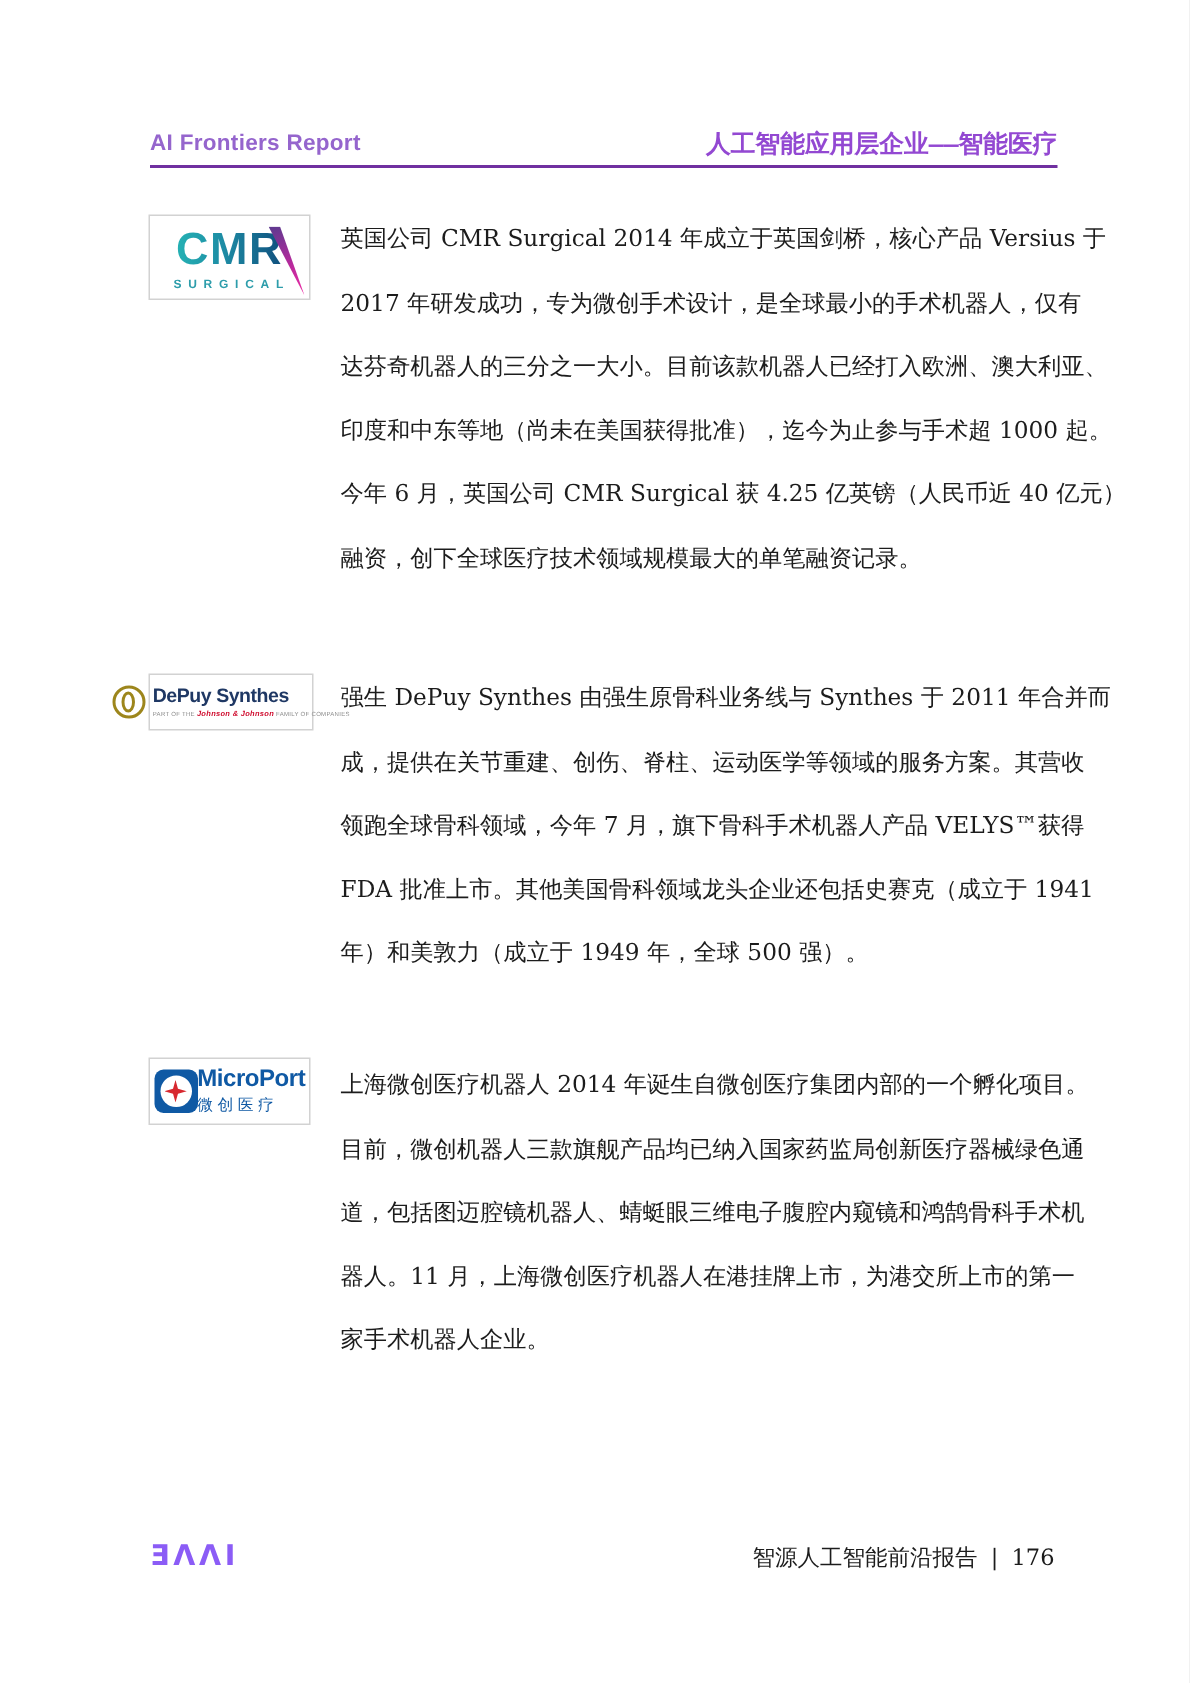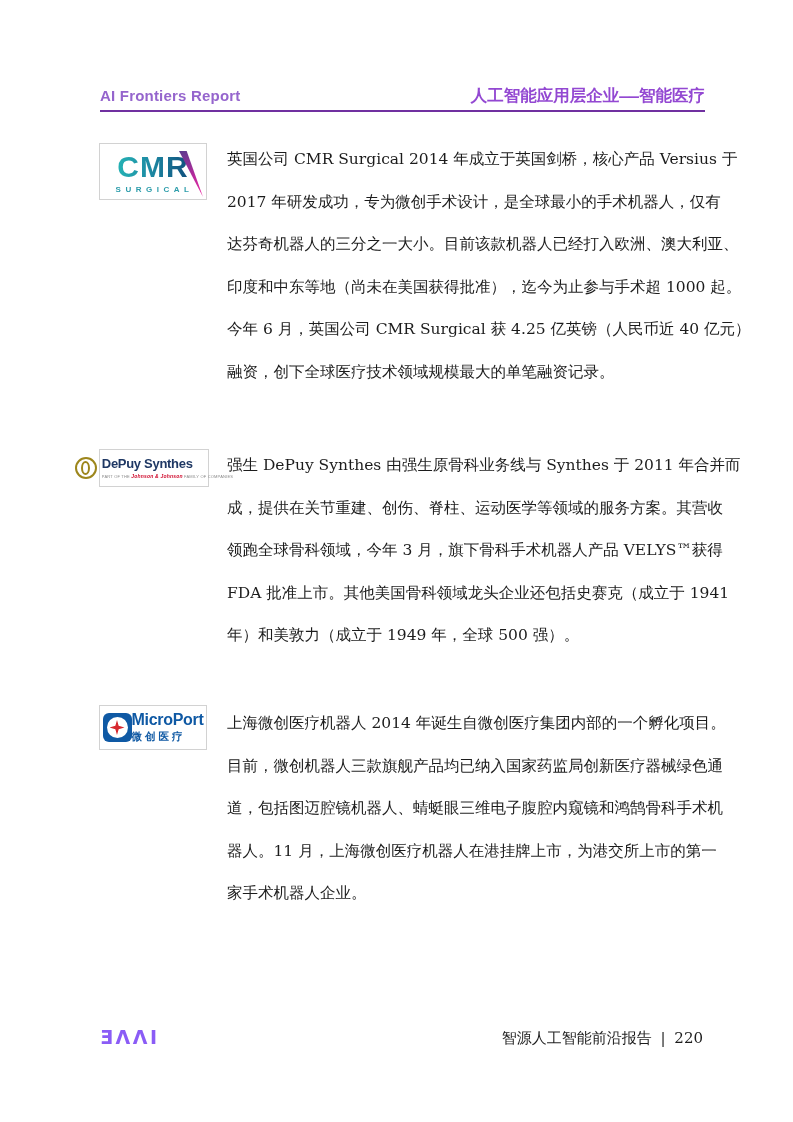--- a/index.html
+++ b/index.html
@@ -97,21 +97,21 @@
   .mp-star {
     width:15px; height:15px; background:#d7282f;
     clip-path:polygon(50% 0, 61% 39%, 100% 50%, 61% 61%, 50% 100%, 39% 61%, 0 50%, 39% 39%);
   }
   .mp-textcol { display:flex; flex-direction:column; }
   .mp-word {
     font-family:"Liberation Sans","DejaVu Sans",sans-serif;
     font-size:16px; font-weight:800; color:#0f59a4; line-height:16px; letter-spacing:-0.3px;
   }
   .mp-sub {
-    font-size:10.5px; font-weight:700; color:#0f59a4; letter-spacing:3px; margin-top:2px;
+    font-size:10.5px; font-weight:400; color:#0f59a4; letter-spacing:3px; margin-top:2px;
   }
 
   
   .ft-logo {
     position:absolute; left:100px; top:1026px;
     font-family:"DejaVu Sans","Liberation Sans",sans-serif;
     font-size:19px; font-weight:800; color:#8b5cf6; letter-spacing:2.5px;
   }
   .ft-right {
     position:absolute; right:88px; top:1029px;
@@ -151,21 +151,21 @@
       <div class="dp-tagline">
         <span>PART OF THE</span>
         <span class="jj">Johnson &amp; Johnson</span>
         <span>FAMILY OF COMPANIES</span>
       </div>
     </div>
   </div>
   <div class="para para-2">
       <div class="line">强生 DePuy Synthes 由强生原骨科业务线与 Synthes 于 2011 年合并而</div>
       <div class="line">成，提供在关节重建、创伤、脊柱、运动医学等领域的服务方案。其营收</div>
-      <div class="line">领跑全球骨科领域，今年 3 月，旗下骨科手术机器人产品 VELYS™获得</div>
+      <div class="line">领跑全球骨科领域，今年 7 月，旗下骨科手术机器人产品 VELYS™获得</div>
       <div class="line">FDA 批准上市。其他美国骨科领域龙头企业还包括史赛克（成立于 1941</div>
       <div class="line">年）和美敦力（成立于 1949 年，全球 500 强）。</div>
     </div>
 
   <div class="logobox logo-microport">
     <div class="mp-badge">
       <div class="mp-circle">
         <div class="mp-star"></div>
       </div>
     </div>
@@ -179,16 +179,16 @@
       <div class="line">目前，微创机器人三款旗舰产品均已纳入国家药监局创新医疗器械绿色通</div>
       <div class="line">道，包括图迈腔镜机器人、蜻蜓眼三维电子腹腔内窥镜和鸿鹄骨科手术机</div>
       <div class="line">器人。11 月，上海微创医疗机器人在港挂牌上市，为港交所上市的第一</div>
       <div class="line">家手术机器人企业。</div>
     </div>
 
   <div class="ft-logo">ƎΛΛI</div>
   <div class="ft-right">
     <span>智源人工智能前沿报告</span>
     <span>|</span>
-    <span>220</span>
+    <span>176</span>
   </div>
 
 </div>
 
 </body></html>

